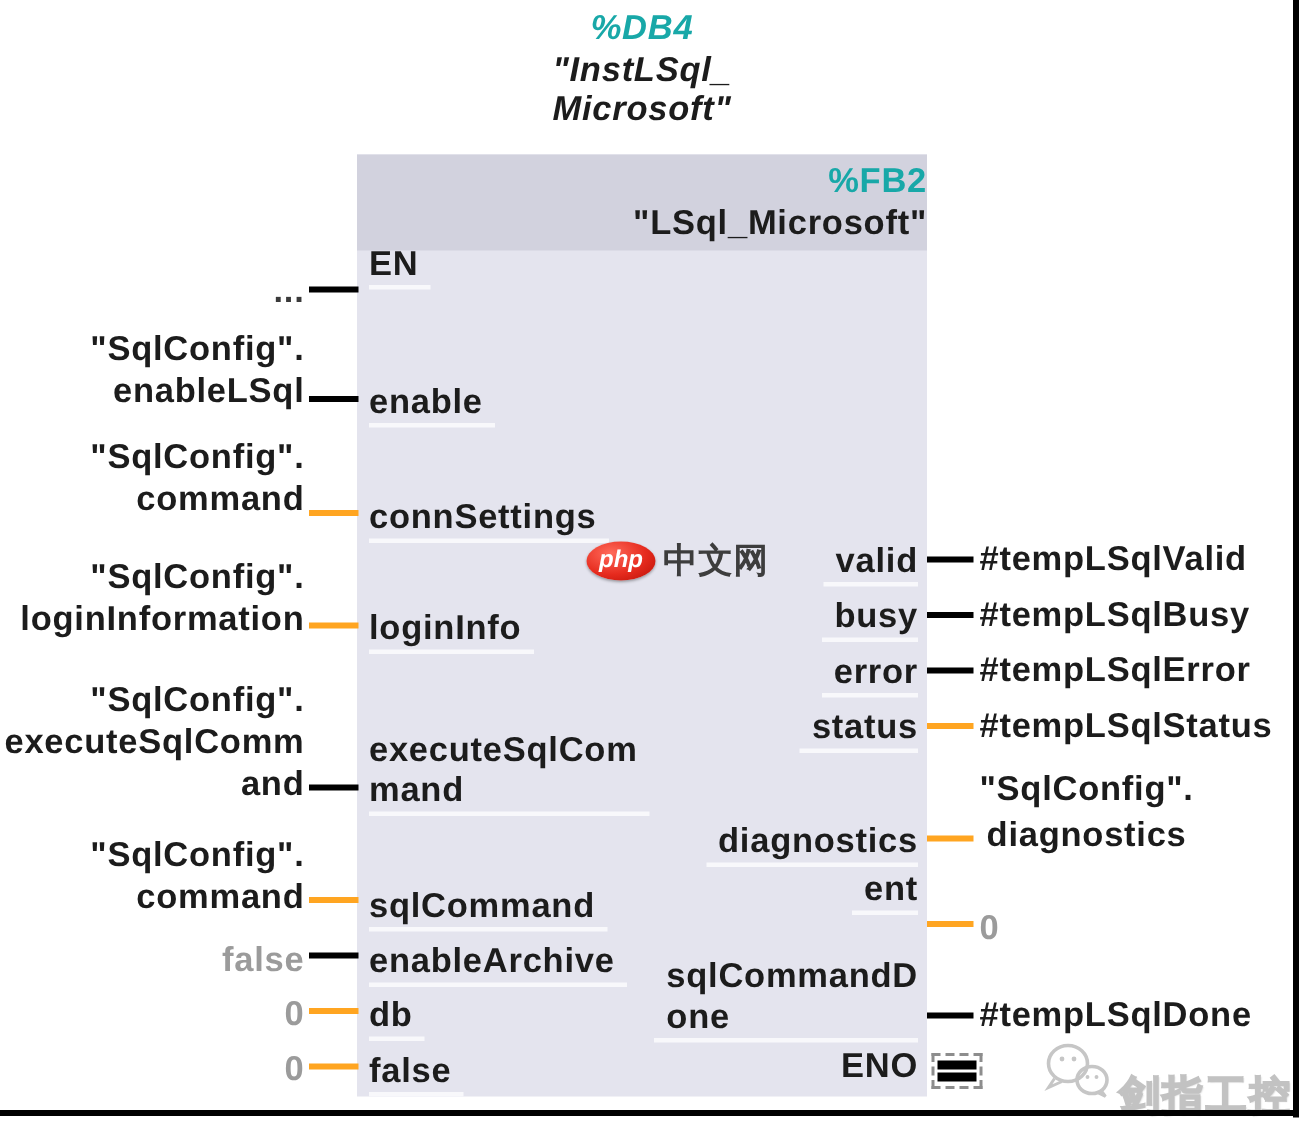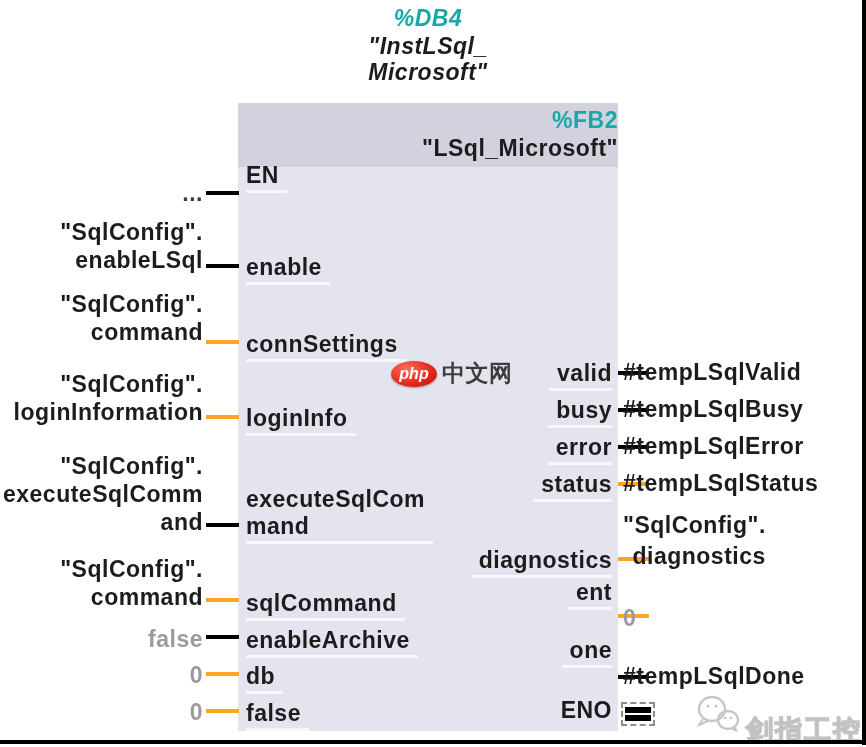--- a/index.html
+++ b/index.html
@@ -33,21 +33,21 @@
   span.ln{display:block;}
 
   
   .wire{height:4px;background:#000;}
   .wire-in{left:206px;width:33px;}
   .wire-out{left:618px;width:31px;}
 
   
   .operand{line-height:28px;}
   .operand-l{left:0;width:203px;text-align:right;}
-  .operand-r{left:623px;text-align:right;}
+  .operand-r{left:653px;text-align:center;}
   .op-gray{color:#9b9b9b;}
   .op-dark{color:#3a3a3a;}
 
   
   .eno-box{left:621px;top:702px;width:26px;height:20px;background:#fff;
     border:2px dashed #8d8d8d;display:flex;flex-direction:column;
     justify-content:center;gap:2px;padding:0 2px;}
   .eno-box .bar{height:6px;background:#000;}
 
   
@@ -133,21 +133,21 @@
   <div class="abs operand operand-l op-gray" style="top:698px">
       <span class="ln">0</span>
     </div>
 
   <div class="abs pin pin-r" style="top:360px"><span class="u"><span class="ln">valid</span></span></div>
   <div class="abs pin pin-r" style="top:397px"><span class="u"><span class="ln">busy</span></span></div>
   <div class="abs pin pin-r" style="top:434px"><span class="u"><span class="ln">error</span></span></div>
   <div class="abs pin pin-r" style="top:471px"><span class="u"><span class="ln">status</span></span></div>
   <div class="abs pin pin-r" style="top:547px"><span class="u"><span class="ln">diagnostics</span></span></div>
   <div class="abs pin pin-r" style="top:579px"><span class="u"><span class="ln">ent</span></span></div>
-  <div class="abs pin pin-r" style="top:637px"><span class="u"><span class="ln">one</span></span></div>
+  <div class="abs pin pin-r" style="top:637px"><span class="u"><span class="ln">sqlCommandD</span><span class="ln">one</span></span></div>
   <div class="abs pin pin-r" style="top:697px">
       <span class="ln">ENO</span>
     </div>
 
   <div class="abs wire wire-out" style="top: 371px; background: rgb(0, 0, 0);"></div>
   <div class="abs wire wire-out" style="top: 408px; background: rgb(0, 0, 0);"></div>
   <div class="abs wire wire-out" style="top: 445px; background: rgb(0, 0, 0);"></div>
   <div class="abs wire wire-out" style="top: 482px; background: rgb(255, 165, 33);"></div>
   <div class="abs wire wire-out" style="top: 557px; background: rgb(255, 165, 33);"></div>
   <div class="abs wire wire-out" style="top: 614px; background: rgb(255, 165, 33);"></div>

